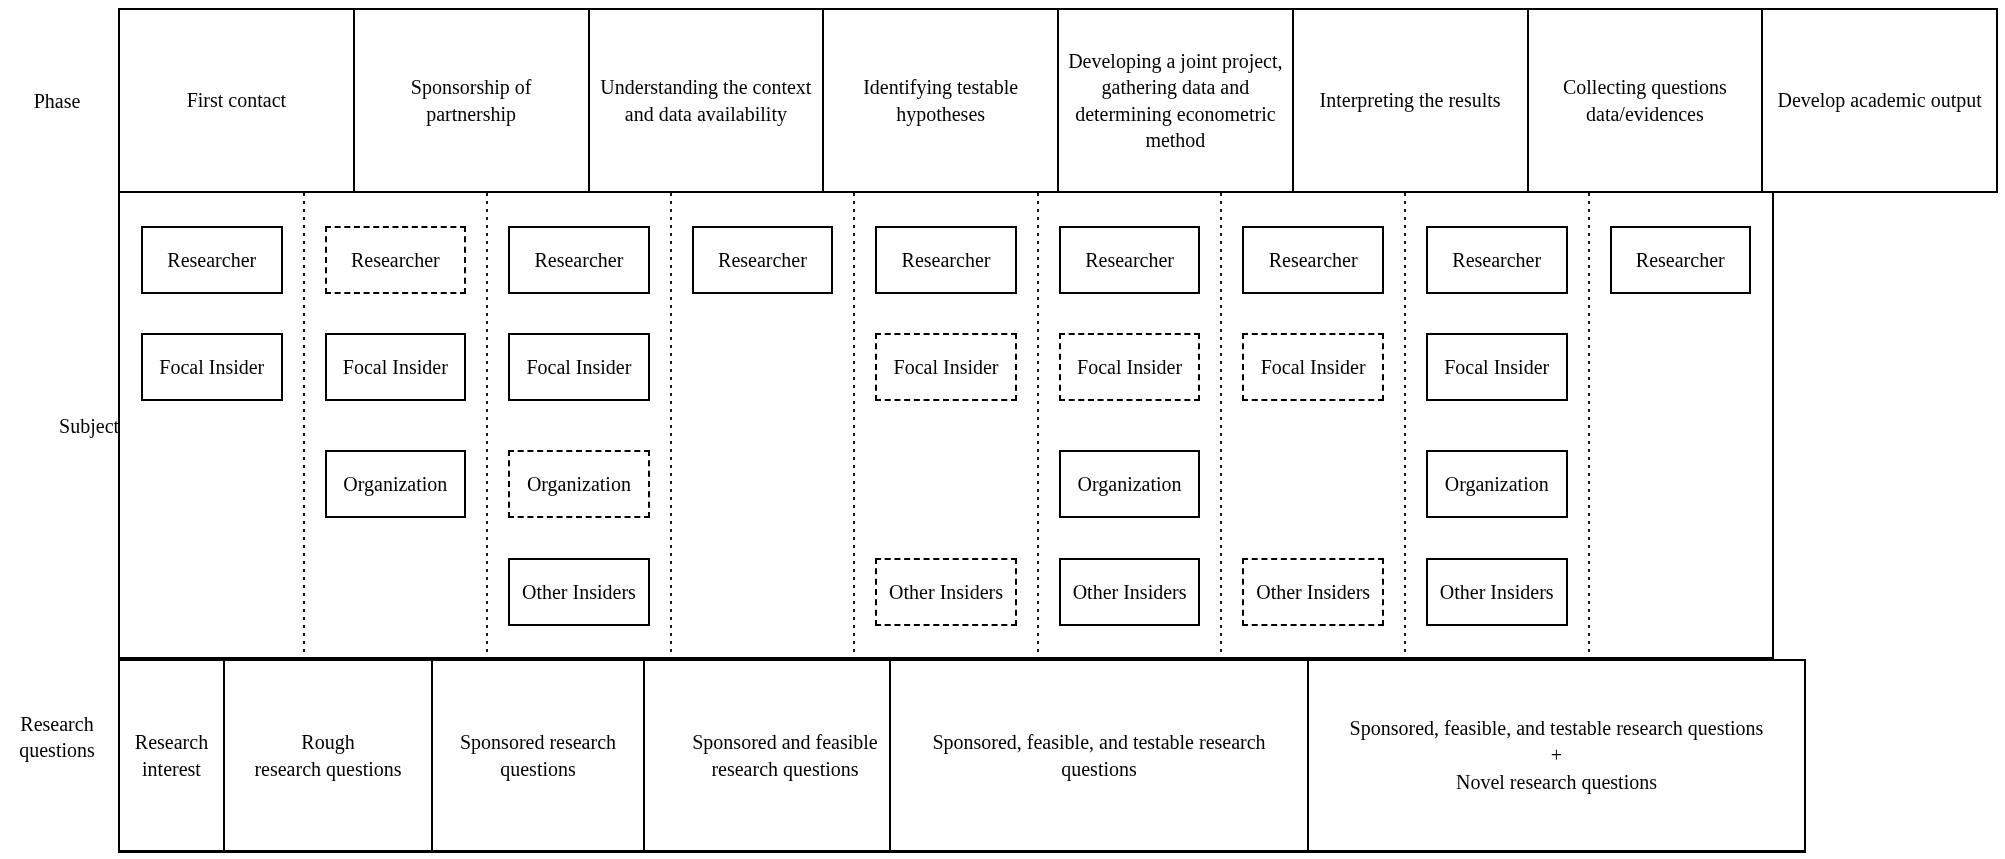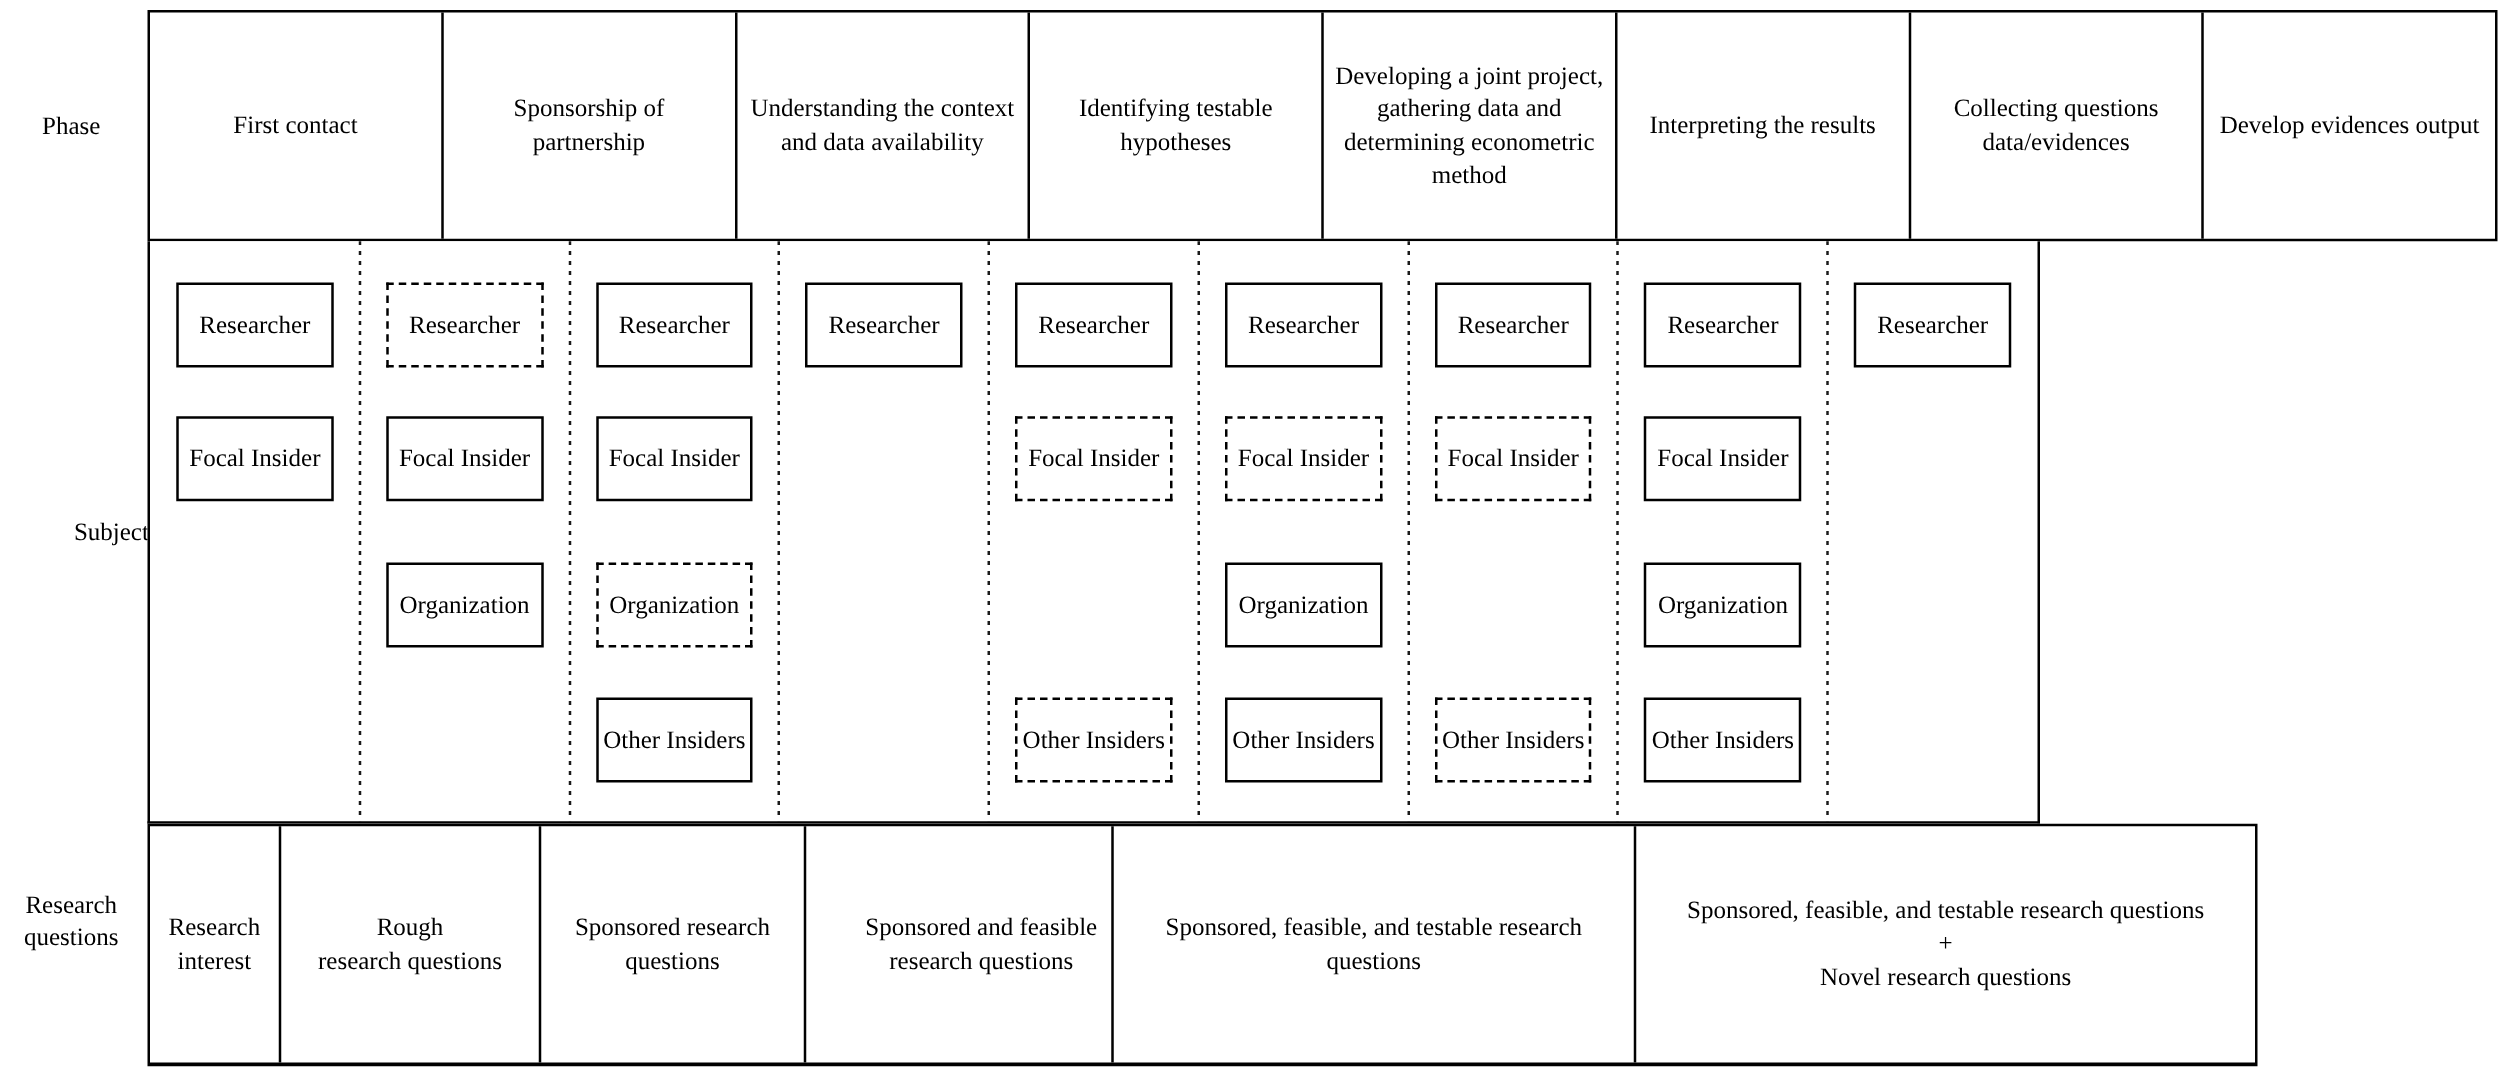--- a/index.html
+++ b/index.html
@@ -47,21 +47,21 @@
     text-align: center;
     padding: 4px 9px;
     line-height: 1.32;
   }
   .phase-cell:last-child { border-right: none; }
 
   
   .subjects-row {
     position: absolute;
     left: 118px; top: 193px;
-    width: 1514px; height: 466px;
+    width: 1656px; height: 466px;
     display: flex;
     border-left: 2px solid #000;
     border-right: 2px solid #000;
     border-bottom: 2px solid #000;
     box-sizing: border-box;
     background: #fff;
   }
   .subject-cell {
     flex: 1 1 0;
     position: relative;
@@ -123,21 +123,21 @@
 questions</div>
 
   <div class="phase-row" id="phase-row">
       <div class="phase-cell">First contact</div>
       <div class="phase-cell">Sponsorship of partnership</div>
       <div class="phase-cell">Understanding the context and data availability</div>
       <div class="phase-cell">Identifying testable hypotheses</div>
       <div class="phase-cell">Developing a joint project, gathering data and determining econometric method</div>
       <div class="phase-cell">Interpreting the results</div>
       <div class="phase-cell">Collecting questions data/evidences</div>
-      <div class="phase-cell">Develop evidences output</div>
+      <div class="phase-cell">Develop academic output</div>
     </div>
   <div class="subjects-row" id="subjects-row">
       <div class="subject-cell">
         <div class="subject-box solid" style="top: 33px;">Researcher</div>
         <div class="subject-box solid" style="top: 140px;">Focal Insider</div>
       </div>
       <div class="subject-cell">
         <div class="subject-box dashed" style="top: 33px;">Researcher</div>
         <div class="subject-box solid" style="top: 140px;">Focal Insider</div>
         <div class="subject-box solid" style="top: 257px;">Organization</div>

